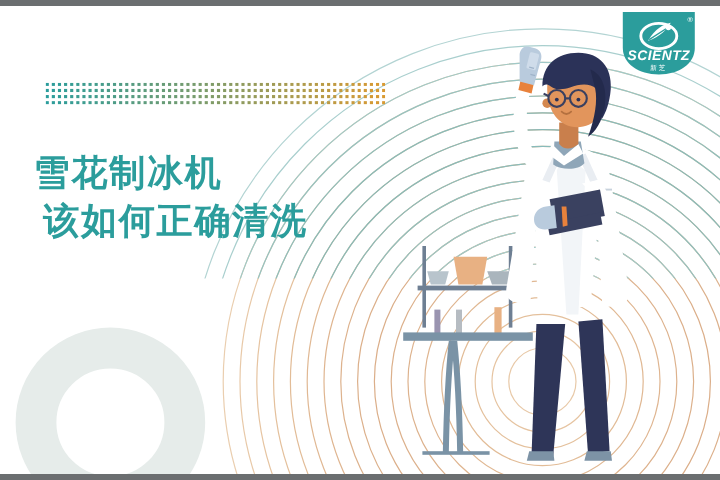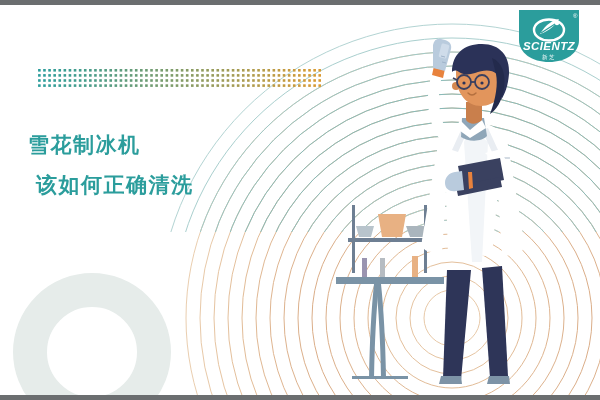--- a/index.html
+++ b/index.html
@@ -20,21 +20,21 @@
   .bg-svg { position:absolute; inset:0; width:600px; height:400px; z-index:1; }
 
   
   .dot-grid { position:absolute; left:38px; top:69px; z-index:5; }
 
   
   .headline { position:absolute; left:28px; top:125px; z-index:20; }
   .headline-line {
     font-family:"DejaVu Sans","Liberation Sans", sans-serif;
     font-weight:bold;
-    font-size:21px;
+    font-size:30px;
     line-height:40px;
     letter-spacing:1.5px;
     color:#2b9d9c;
     white-space:nowrap;
   }
   .headline-line.second { margin-left:8px; }
 
   
   .logo { position:absolute; right:18px; top:8px; width:66px; height:56px; z-index:40; }
 

